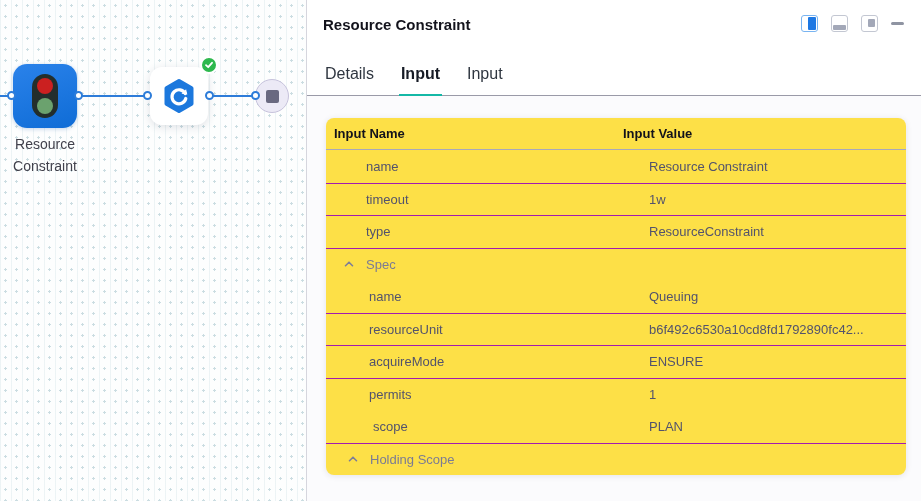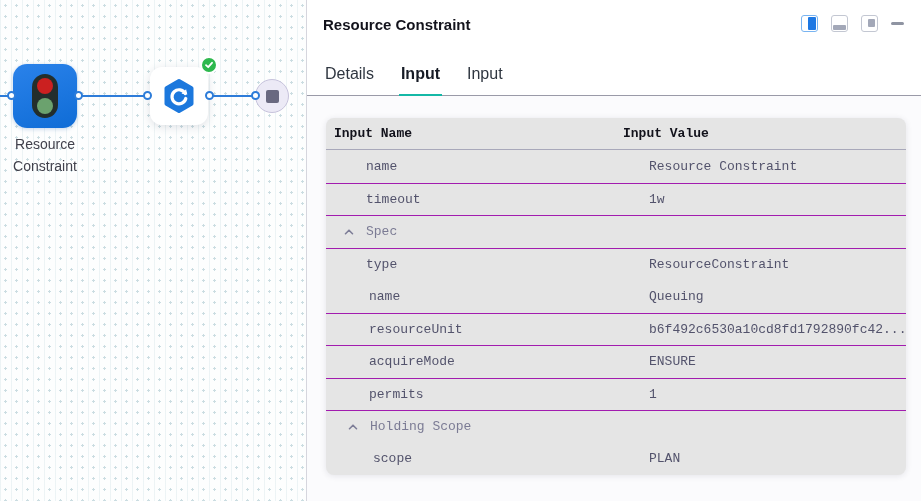--- a/index.html
+++ b/index.html
@@ -69,21 +69,21 @@
   .ctl.minimize .fill { position:absolute; left:0; right:0; top:7px; height:2.5px; border-radius:2px; background:#8f94a2; }
 
   .tabs { display:flex; gap:23px; padding:0 0 0 16px; height:41px; align-items:flex-end;
     border-bottom:1px solid #9a9aa8; background:#fff; }
   .tab { font-size:16px; color:#2f3640; padding:0 2px 11px 2px; border-bottom:3px solid transparent;
     margin-bottom:-2px; cursor:pointer; background:none; border-top:0; border-left:0; border-right:0;
     font-family:Liberation Sans, sans-serif; }
   .tab.active { font-weight:bold; color:#171c26; border-bottom:3px solid #14b8a6; }
 
   .panel-body { flex:1; background:#fbfbfd; padding:22px 15px 0 19px; }
-  .card { background:#e5e5e5; border-radius:8px; box-shadow:0 1px 6px rgba(25,25,55,.10); overflow:hidden;font-family:Liberation Mono, monospace; }
+  .card { background:#fde047; border-radius:8px; box-shadow:0 1px 6px rgba(25,25,55,.10); overflow:hidden; }
   .thead { display:grid; grid-template-columns:297px 1fr; align-items:center; height:32px;
     border-bottom:1px solid #a8a8ba; }
   .thead > div { font-size:13px; font-weight:bold; color:#12121b; }
   .th-name { padding-left:8px; }
   .row { display:grid; grid-template-columns:297px 1fr; align-items:center; height:32.5px;gap:26px; }
   .row:not(.no-top) { border-top:1px solid #a21caf; }
   .cell-name { display:flex; align-items:center; font-size:13px; color:#53536c; }
   .cell-value { font-size:13px; color:#53536c; white-space:nowrap; overflow:hidden; }
   .row.leaf.l1 .cell-name { padding-left:40px; }
   .row.leaf.l2 .cell-name { padding-left:43px; }
@@ -173,38 +173,38 @@
     </div>
     <div class="cell-value">Resource Constraint</div>
   </div>
             <div class="row leaf l1">
     <div class="cell-name">
 
       <span>timeout</span>
     </div>
     <div class="cell-value">1w</div>
   </div>
+            <div class="row leaf l1">
+    <div class="cell-name">
+
+      <span>type</span>
+    </div>
+    <div class="cell-value">ResourceConstraint</div>
+  </div>
             <div class="row section l1">
     <div class="cell-name">
       <span class="chev">
         <svg width="12" height="12" viewBox="0 0 12 12">
                     <path d="M2.5 7.7 L6 4.2 L9.5 7.7" fill="none" stroke="#7e7e98" stroke-width="1.6" stroke-linecap="round" stroke-linejoin="round"></path>
                   </svg>
       </span>
       <span>Spec</span>
     </div>
     <div class="cell-value"></div>
   </div>
-            <div class="row leaf l1">
-    <div class="cell-name">
-
-      <span>type</span>
-    </div>
-    <div class="cell-value">ResourceConstraint</div>
-  </div>
             <div class="row leaf l2 no-top">
     <div class="cell-name">
 
       <span>name</span>
     </div>
     <div class="cell-value">Queuing</div>
   </div>
             <div class="row leaf l2">
     <div class="cell-name">
 
@@ -218,36 +218,36 @@
       <span>acquireMode</span>
     </div>
     <div class="cell-value">ENSURE</div>
   </div>
             <div class="row leaf l2">
     <div class="cell-name">
 
       <span>permits</span>
     </div>
     <div class="cell-value">1</div>
+  </div>
+            <div class="row leaf l3 no-top">
+    <div class="cell-name">
+
+      <span>scope</span>
+    </div>
+    <div class="cell-value">PLAN</div>
   </div>
             <div class="row section l2">
     <div class="cell-name">
       <span class="chev">
         <svg width="12" height="12" viewBox="0 0 12 12">
                     <path d="M2.5 7.7 L6 4.2 L9.5 7.7" fill="none" stroke="#7e7e98" stroke-width="1.6" stroke-linecap="round" stroke-linejoin="round"></path>
                   </svg>
       </span>
       <span>Holding Scope</span>
     </div>
     <div class="cell-value"></div>
   </div>
-            <div class="row leaf l3 no-top">
-    <div class="cell-name">
-
-      <span>scope</span>
-    </div>
-    <div class="cell-value">PLAN</div>
-  </div>
           </div>
       </div>
     </div>
   </div>
 </div>
 
 </body></html>

